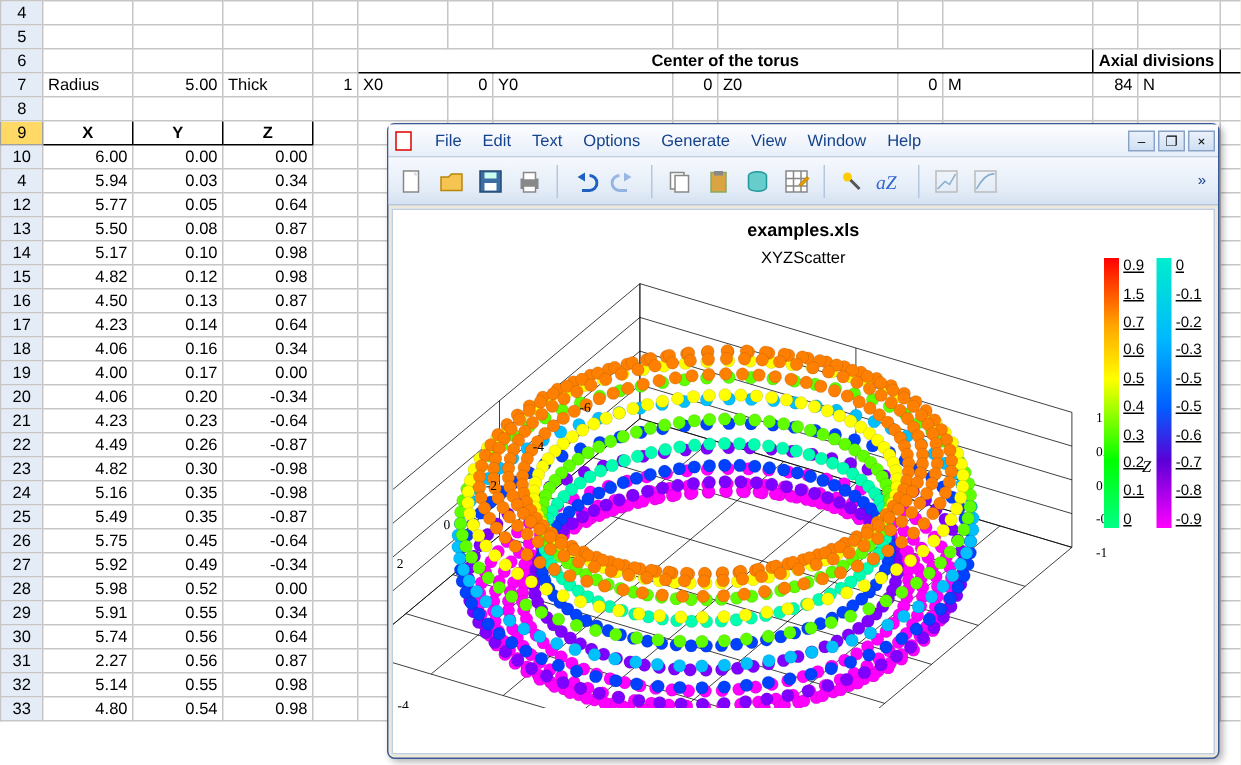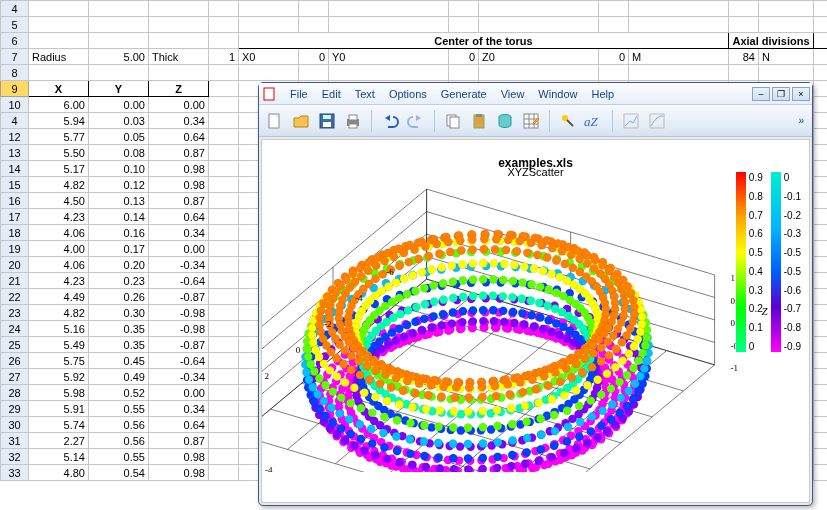--- a/index.html
+++ b/index.html
@@ -70,28 +70,28 @@
   .menubar .mitem{padding:2px 7px;cursor:pointer;color:#15428b;}
   .menubar .midbtn{width:18px;height:14px;border:1px solid #8aa3c5;margin-left:2px;display:flex;align-items:center;justify-content:center;font-size:9px;background:linear-gradient(#eaf1fa,#cfe0f3);}
   .toolbar{
     height:32px;background:linear-gradient(#f6f9fe,#e3ecf7 70%,#d5e1f1);
     display:flex;align-items:center;padding:0 4px;border-bottom:1px solid #b5c6dd;gap:2px;justify-content:flex-end;
   }
   .tbtn{width:24px;height:24px;border:1px solid transparent;border-radius:2px;display:flex;align-items:center;justify-content:center;}
   .tsep{width:1px;height:22px;background:#b5c6dd;margin:0 4px;}
   .chevmore{margin-left:auto;font-size:10px;color:#15428b;padding:0 4px;}
   .plotarea{flex:1;background:#fff;margin:2px;border:1px solid #c1cee0;position:relative;}
-  .ptitle{position:absolute;top:16px;left:0;right:0;text-align:center;font-weight:bold;font-size:12px;}
+  .ptitle{position:absolute;top:6px;left:0;right:0;text-align:center;font-weight:bold;font-size:12px;}
   .psub{position:absolute;top:26px;left:0;right:0;text-align:center;font-size:11px;}
   .plotsvg{position:absolute;top:0;left:0;}
   
   .legend{position:absolute;top:32px;right:8px;display:flex;gap:8px;font-size:10px;}
   .legcol{display:flex;}
   .legcol .bar{width:10px;height:180px;}
-  .legcol .lbls{display:flex;flex-direction:column;justify-content:space-between;height:180px;margin-left:3px;}
+  .legcol .lbls{display:flex;flex-direction:column;justify-content:space-between;height:180px;margin-left:3px;text-decoration:underline;}
   .bar1{background:linear-gradient(red 0%,orange 25%,yellow 45%,lime 75%,#00ff88 100%);}
   .bar2{background:linear-gradient(#00eecc 0%,#00b8ff 30%,#0060ff 55%,#5a00d6 75%,magenta 100%);}
 </style>
 </head>
 <body>
 
 <table class="sheet">
   <colgroup>
     <col style="width:28px">
       <col style="width:60px">
@@ -2081,21 +2081,21 @@
           <text x="178.4" y="411.1" font-size="11" font-style="italic">X</text>
           <text x="-26.200000000000003" y="231.225" font-size="11" font-style="italic">Y</text>
           <text x="499.40000000000003" y="174.98000000000002" font-size="11" font-style="italic">Z</text>
         </g>
       </svg>
     <div class="legend">
       <div class="legcol">
         <div class="bar bar1"></div>
         <div class="lbls" id="leg1">
             <span>0.9</span>
-            <span>0.8</span>
+            <span>1.5</span>
             <span>0.7</span>
             <span>0.6</span>
             <span>0.5</span>
             <span>0.4</span>
             <span>0.3</span>
             <span>0.2</span>
             <span>0.1</span>
             <span>0</span>
           </div>
       </div>

